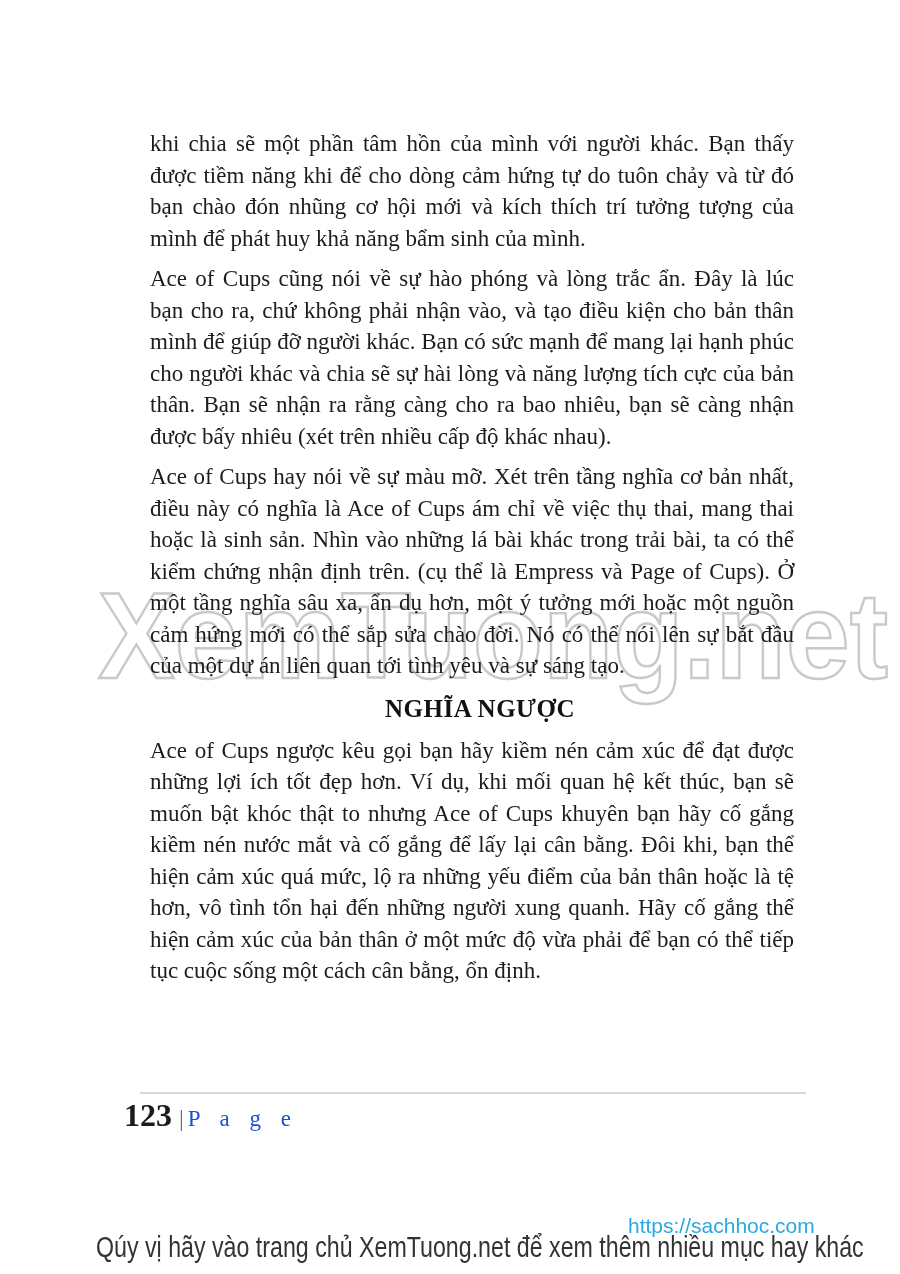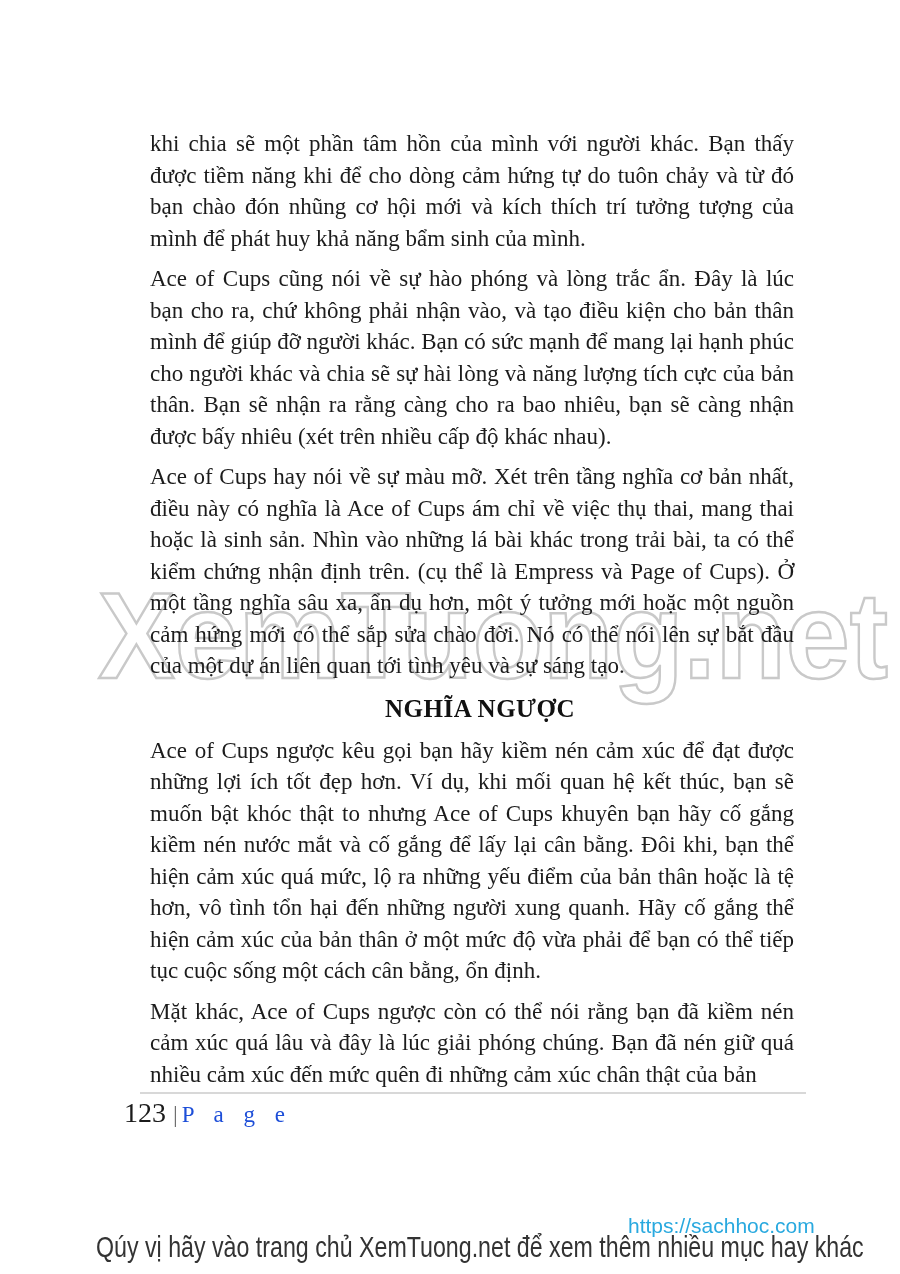--- a/index.html
+++ b/index.html
@@ -65,22 +65,22 @@
     z-index: 1;
   }
   .page-footer {
     position: absolute;
     left: 124px;
     top: 1097px;
     z-index: 1;
     white-space: nowrap;
   }
   .pf-num {
-    font-weight: normal;
-    font-size: 28px;
+    font-weight: bold;
+    font-size: 32px;
     color: #1b1b1b;
   }
   .pf-sep {
     font-size: 24px;
     color: #6f6f6f;
     margin: 0 4px 0 7px;
   }
   .pf-word {
     font-size: 23px;
     color: #1d4ed8;
@@ -129,21 +129,20 @@
       <text x="8" y="112" font-size="122" textLength="790" lengthAdjust="spacingAndGlyphs" fill="#ffffff" fill-opacity="0" stroke="#c9c9c9" stroke-width="2.5">XemTuong.net</text>
     </svg>
   </div>
 
   <main class="content">
     <p class="para">khi chia sẽ một phần tâm hồn của mình với người khác. Bạn thấy được tiềm năng khi để cho dòng cảm hứng tự do tuôn chảy và từ đó bạn chào đón nhũng cơ hội mới và kích thích trí tưởng tượng của mình để phát huy khả năng bẩm sinh của mình.</p>
     <p class="para">Ace of Cups cũng nói về sự hào phóng và lòng trắc ẩn. Đây là lúc bạn cho ra, chứ không phải nhận vào, và tạo điều kiện cho bản thân mình để giúp đỡ người khác. Bạn có sức mạnh để mang lại hạnh phúc cho người khác và chia sẽ sự hài lòng và năng lượng tích cực của bản thân. Bạn sẽ nhận ra rằng càng cho ra bao nhiêu, bạn sẽ càng nhận được bấy nhiêu (xét trên nhiều cấp độ khác nhau).</p>
     <p class="para">Ace of Cups hay nói về sự màu mỡ. Xét trên tầng nghĩa cơ bản nhất, điều này có nghĩa là Ace of Cups ám chỉ về việc thụ thai, mang thai hoặc là sinh sản. Nhìn vào những lá bài khác trong trải bài, ta có thể kiểm chứng nhận định trên. (cụ thể là Empress và Page of Cups). Ở một tầng nghĩa sâu xa, ẩn dụ hơn, một ý tưởng mới hoặc một nguồn cảm hứng mới có thể sắp sửa chào đời. Nó có thể nói lên sự bắt đầu của một dự án liên quan tới tình yêu và sự sáng tạo.</p>
     <h2 class="section-heading">NGHĨA NGƯỢC</h2>
     <p class="para">Ace of Cups ngược kêu gọi bạn hãy kiềm nén cảm xúc để đạt được những lợi ích tốt đẹp hơn. Ví dụ, khi mối quan hệ kết thúc, bạn sẽ muốn bật khóc thật to nhưng Ace of Cups khuyên bạn hãy cố gắng kiềm nén nước mắt và cố gắng để lấy lại cân bằng. Đôi khi, bạn thể hiện cảm xúc quá mức, lộ ra những yếu điểm của bản thân hoặc là tệ hơn, vô tình tổn hại đến những người xung quanh. Hãy cố gắng thể hiện cảm xúc của bản thân ở một mức độ vừa phải để bạn có thể tiếp tục cuộc sống một cách cân bằng, ổn định.</p>
-    <p class="para">Mặt khác, Ace of Cups ngược còn có thể nói rằng bạn đã kiềm nén cảm xúc quá lâu và đây là lúc giải phóng chúng. Bạn đã nén giữ quá nhiều cảm xúc đến mức quên đi những cảm xúc chân thật của bản</p>
   </main>
 
   <div class="footer-rule"></div>
 
   <div class="page-footer">
     <span class="pf-num">123</span><span class="pf-sep">|</span><span class="pf-word">P a g e</span>
   </div>
 
   <a class="source-link" href="#">https://sachhoc.com</a>
 

